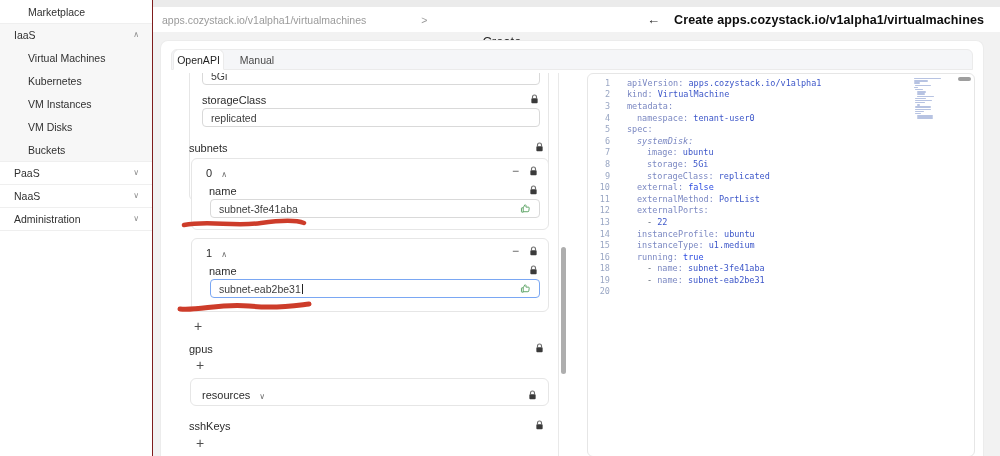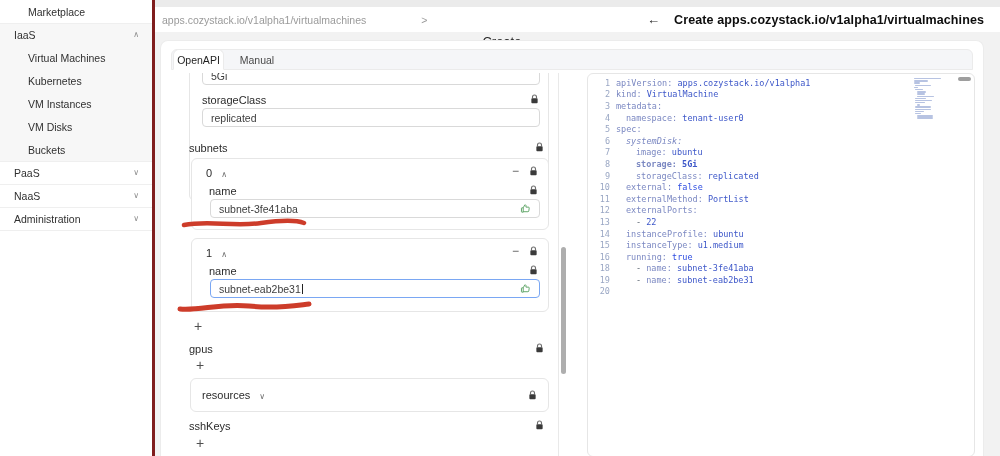--- a/index.html
+++ b/index.html
@@ -1,21 +1,21 @@
 <!DOCTYPE html>
 <html><head>
 <meta charset="utf-8">
 <style>
   html,body{margin:0;padding:0;background:#fff;}
   .stage{position:relative;width:1000px;height:456px;overflow:hidden;
          font-family:"Liberation Sans",sans-serif;background:#f2f2f2;}
 
   
   .sidebar{position:absolute;left:0;top:0;width:152px;height:456px;background:#fff;
-           border-right:3px solid #7f1d1d;z-index:6;}
+           border-right:1px solid #7f1d1d;z-index:6;}
   .side-row{height:23px;display:flex;align-items:center;font-size:10.5px;color:#303030;
             padding-right:13px;box-sizing:border-box;cursor:pointer;}
   .side-row.indent1{padding-left:28px;}
   .side-row.indent0{padding-left:14px;border-top:1px solid #efefef;}
   .side-row.gray{background:#f7f7f7;}
   .side-row .chev{margin-left:auto;color:#8c8c8c;font-size:8px;line-height:8px;}
   .side-end{border-top:1px solid #efefef;height:0;}
 
   
   .main{position:absolute;left:153px;top:0;width:847px;height:456px;background:#f2f2f2;}
@@ -61,21 +61,21 @@
   .form-edge{position:absolute;left:397px;top:32px;height:384px;width:1px;background:#e9e9e9;}
   .scroll-thumb{position:absolute;left:400px;top:206px;width:5px;height:127px;background:#aeaeae;border-radius:3px;}
 
   
   .editor{position:absolute;left:426px;top:32px;width:388px;height:384px;background:#fff;
           border:1px solid #e6e6e6;border-radius:6px;box-sizing:border-box;overflow:hidden;}
   .code-area{position:absolute;left:0;top:3px;width:100%;}
   .code-line{display:flex;height:11.6px;align-items:center;}
   .ln{width:22px;text-align:right;color:#9aa7c4;font-size:8.5px;
       font-family:"DejaVu Sans Mono",monospace;flex:none;}
-  .ctext{margin-left:6px;font-size:8.5px;font-family:"DejaVu Sans Mono",monospace;white-space:pre;}
+  .ctext{margin-left:17px;font-size:8.5px;font-family:"DejaVu Sans Mono",monospace;white-space:pre;}
   .tk-key{color:#7b88c2;}
   .tk-val{color:#3d57c9;}
   .tk-bool{color:#2d4ce0;}
   .tk-plain{color:#5b6470;}
   .minimap{position:absolute;left:326px;top:4px;width:34px;}
   .mm-bar{height:1.4px;margin-bottom:0.8px;background:#b7c3e2;border-radius:1px;}
   .ed-scroll{position:absolute;left:370px;top:3px;width:13px;height:4px;background:#9e9e9e;border-radius:2px;}
 
   .marker{position:absolute;pointer-events:none;}
 </style>
@@ -243,21 +243,21 @@
 
         <div class="abs flabel" style="left:18px;top:270px;">gpus</div>
         <span class="abs lock" style="left:364px;top:270px;">
             <svg width="9" height="10" viewBox="0 0 12 14">
               <path d="M3.2 6V4.2a2.8 2.8 0 0 1 5.6 0V6" fill="none" stroke="#6e6e6e" stroke-width="1.6"></path>
               <rect x="1.6" y="5.8" width="8.8" height="7" rx="1.2" fill="#3a3a3a"></rect>
             </svg>
           </span>
         <span class="abs plus" style="left:25px;top:285px;">+</span>
 
-        <div class="abs fcard" style="left:19px;top:305px;width:359px;height:34px;">
+        <div class="abs fcard" style="left:19px;top:305px;width:359px;height:28px;">
           <div class="abs flabel" style="left:11px;top:10px;">
             <span>resources</span>
             <span class="idxchev">∨</span>
           </div>
           <span class="abs lock" style="left:337px;top:11px;">
               <svg width="9" height="10" viewBox="0 0 12 14">
                 <path d="M3.2 6V4.2a2.8 2.8 0 0 1 5.6 0V6" fill="none" stroke="#6e6e6e" stroke-width="1.6"></path>
                 <rect x="1.6" y="5.8" width="8.8" height="7" rx="1.2" fill="#3a3a3a"></rect>
               </svg>
             </span>
@@ -302,21 +302,21 @@
             <div class="code-line">
               <span class="ln">6</span>
               <span class="ctext" style="padding-left: 10px; font-style: italic;"><span class="tk-key">systemDisk:</span></span>
             </div>
             <div class="code-line">
               <span class="ln">7</span>
               <span class="ctext" style="padding-left: 20px;"><span class="tk-key">image:</span><span class="tk-val"> ubuntu</span></span>
             </div>
             <div class="code-line">
               <span class="ln">8</span>
-              <span class="ctext" style="padding-left: 20px; font-weight: bold;"><span class="tk-key">storage:</span><span class="tk-val"> 5Gi</span></span>
+              <span class="ctext" style="padding-left: 20px;"><span class="tk-key">storage:</span><span class="tk-val"> 5Gi</span></span>
             </div>
             <div class="code-line">
               <span class="ln">9</span>
               <span class="ctext" style="padding-left: 20px;"><span class="tk-key">storageClass:</span><span class="tk-val"> replicated</span></span>
             </div>
             <div class="code-line">
               <span class="ln">10</span>
               <span class="ctext" style="padding-left: 10px;"><span class="tk-key">external:</span><span class="tk-bool"> false</span></span>
             </div>
             <div class="code-line">

